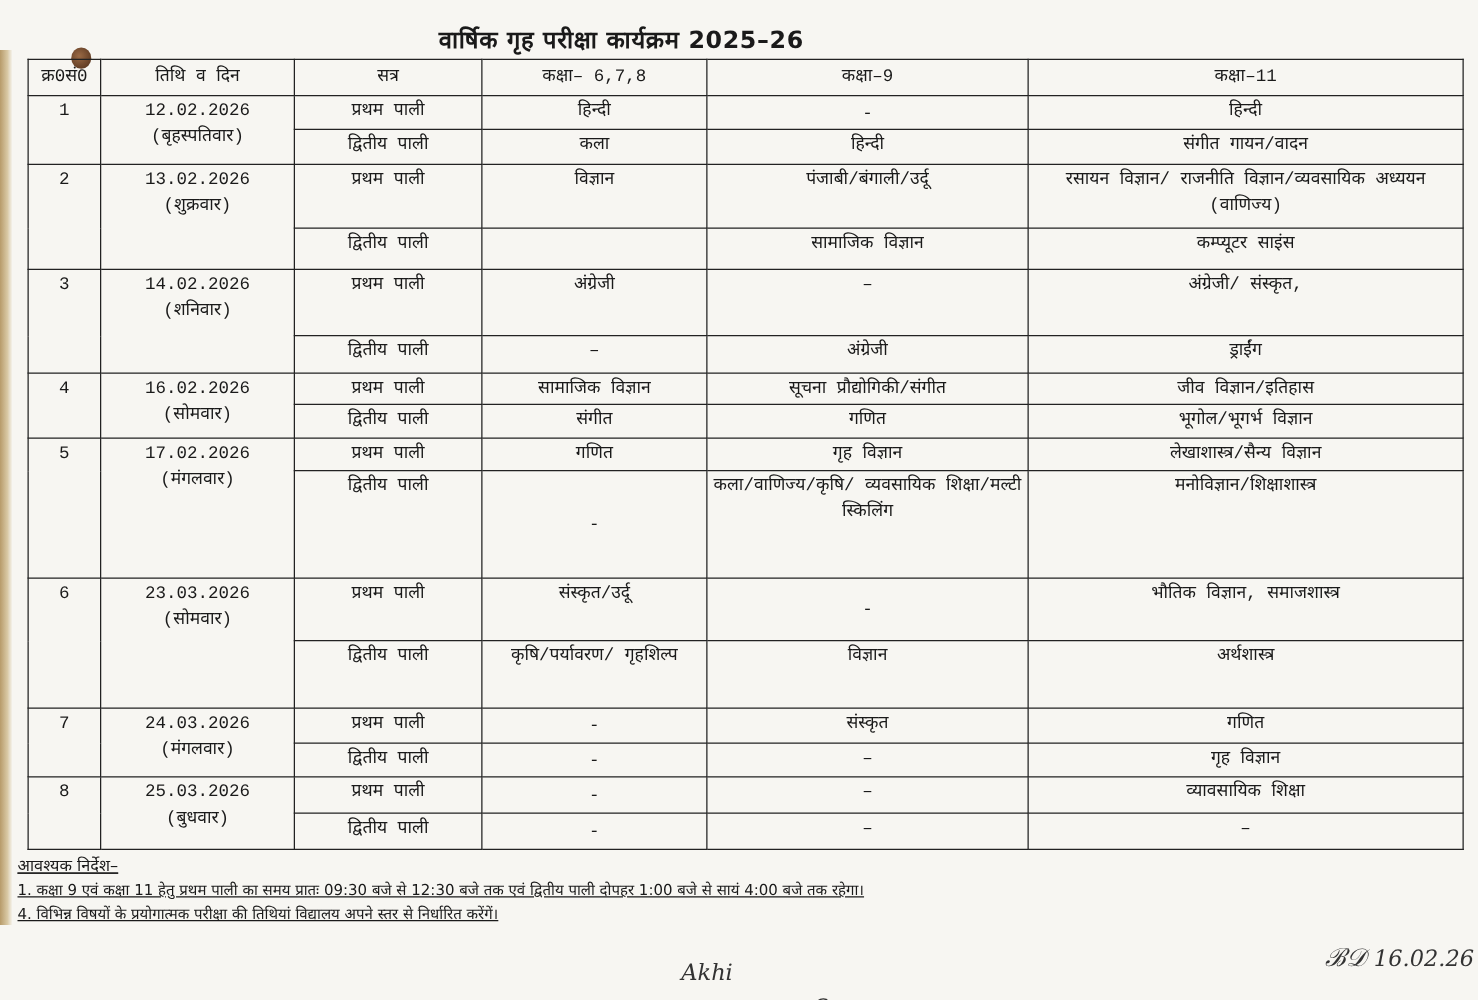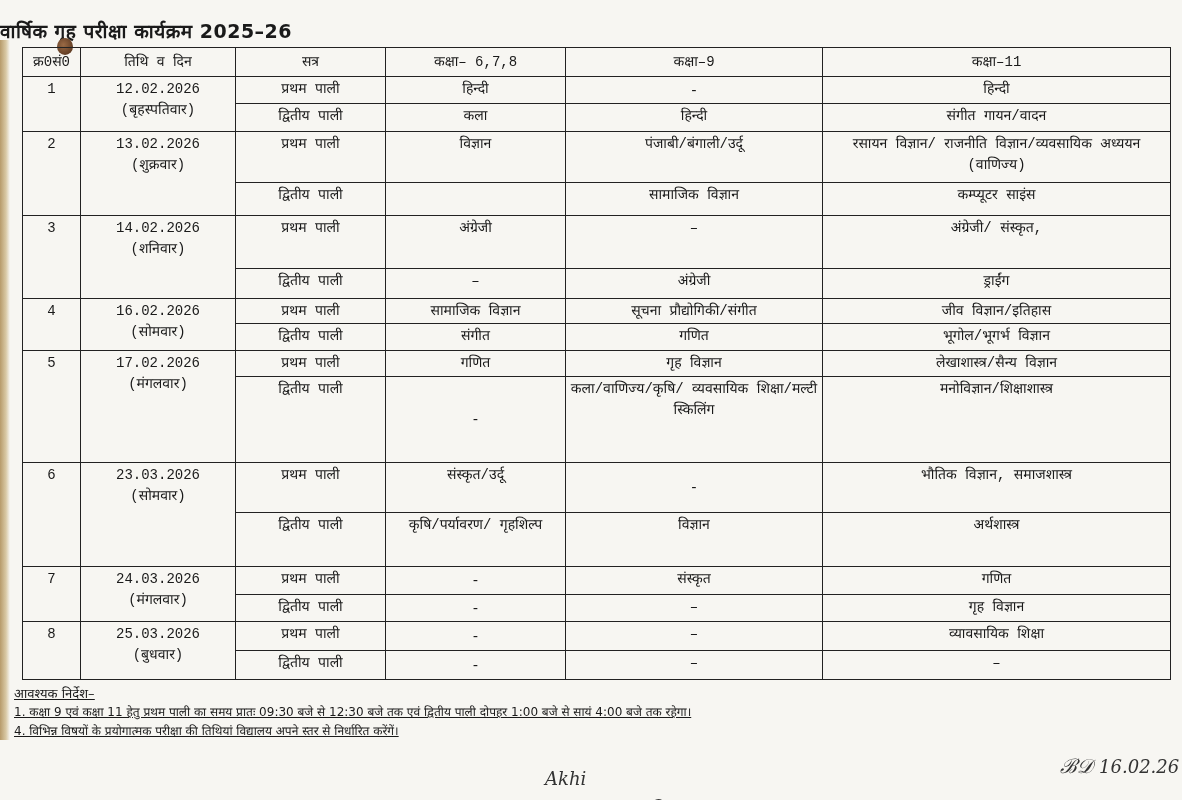--- a/index.html
+++ b/index.html
@@ -8,21 +8,21 @@
     background:#f7f6f2;
     font-family:"DejaVu Sans", "Liberation Sans", sans-serif;
     color:#1a1a1a;
     position:relative;
   }
   .edge {
     position:absolute; left:0; top:40px; width:10px; height:700px;
     background:linear-gradient(90deg,#b79b6a 0%,#d9c9a5 60%,#f7f6f2 100%);
   }
   .title {
-    position:absolute; left:0; width:994px; top:18px; 
+    position:absolute; left:0; width:994px; top:18px; text-align:center;
     font-size:19px; font-weight:bold; letter-spacing:0.5px;
   }
   .pin {
     position:absolute; left:57px; top:38px; width:16px; height:17px;
     border-radius:50%; background:radial-gradient(circle at 40% 40%,#9a6a45,#4c2c18);
   }
   table {
     position:absolute; left:22px; top:47px; width:1148px;
     border-collapse:collapse; table-layout:fixed;
     font-size:14px;

